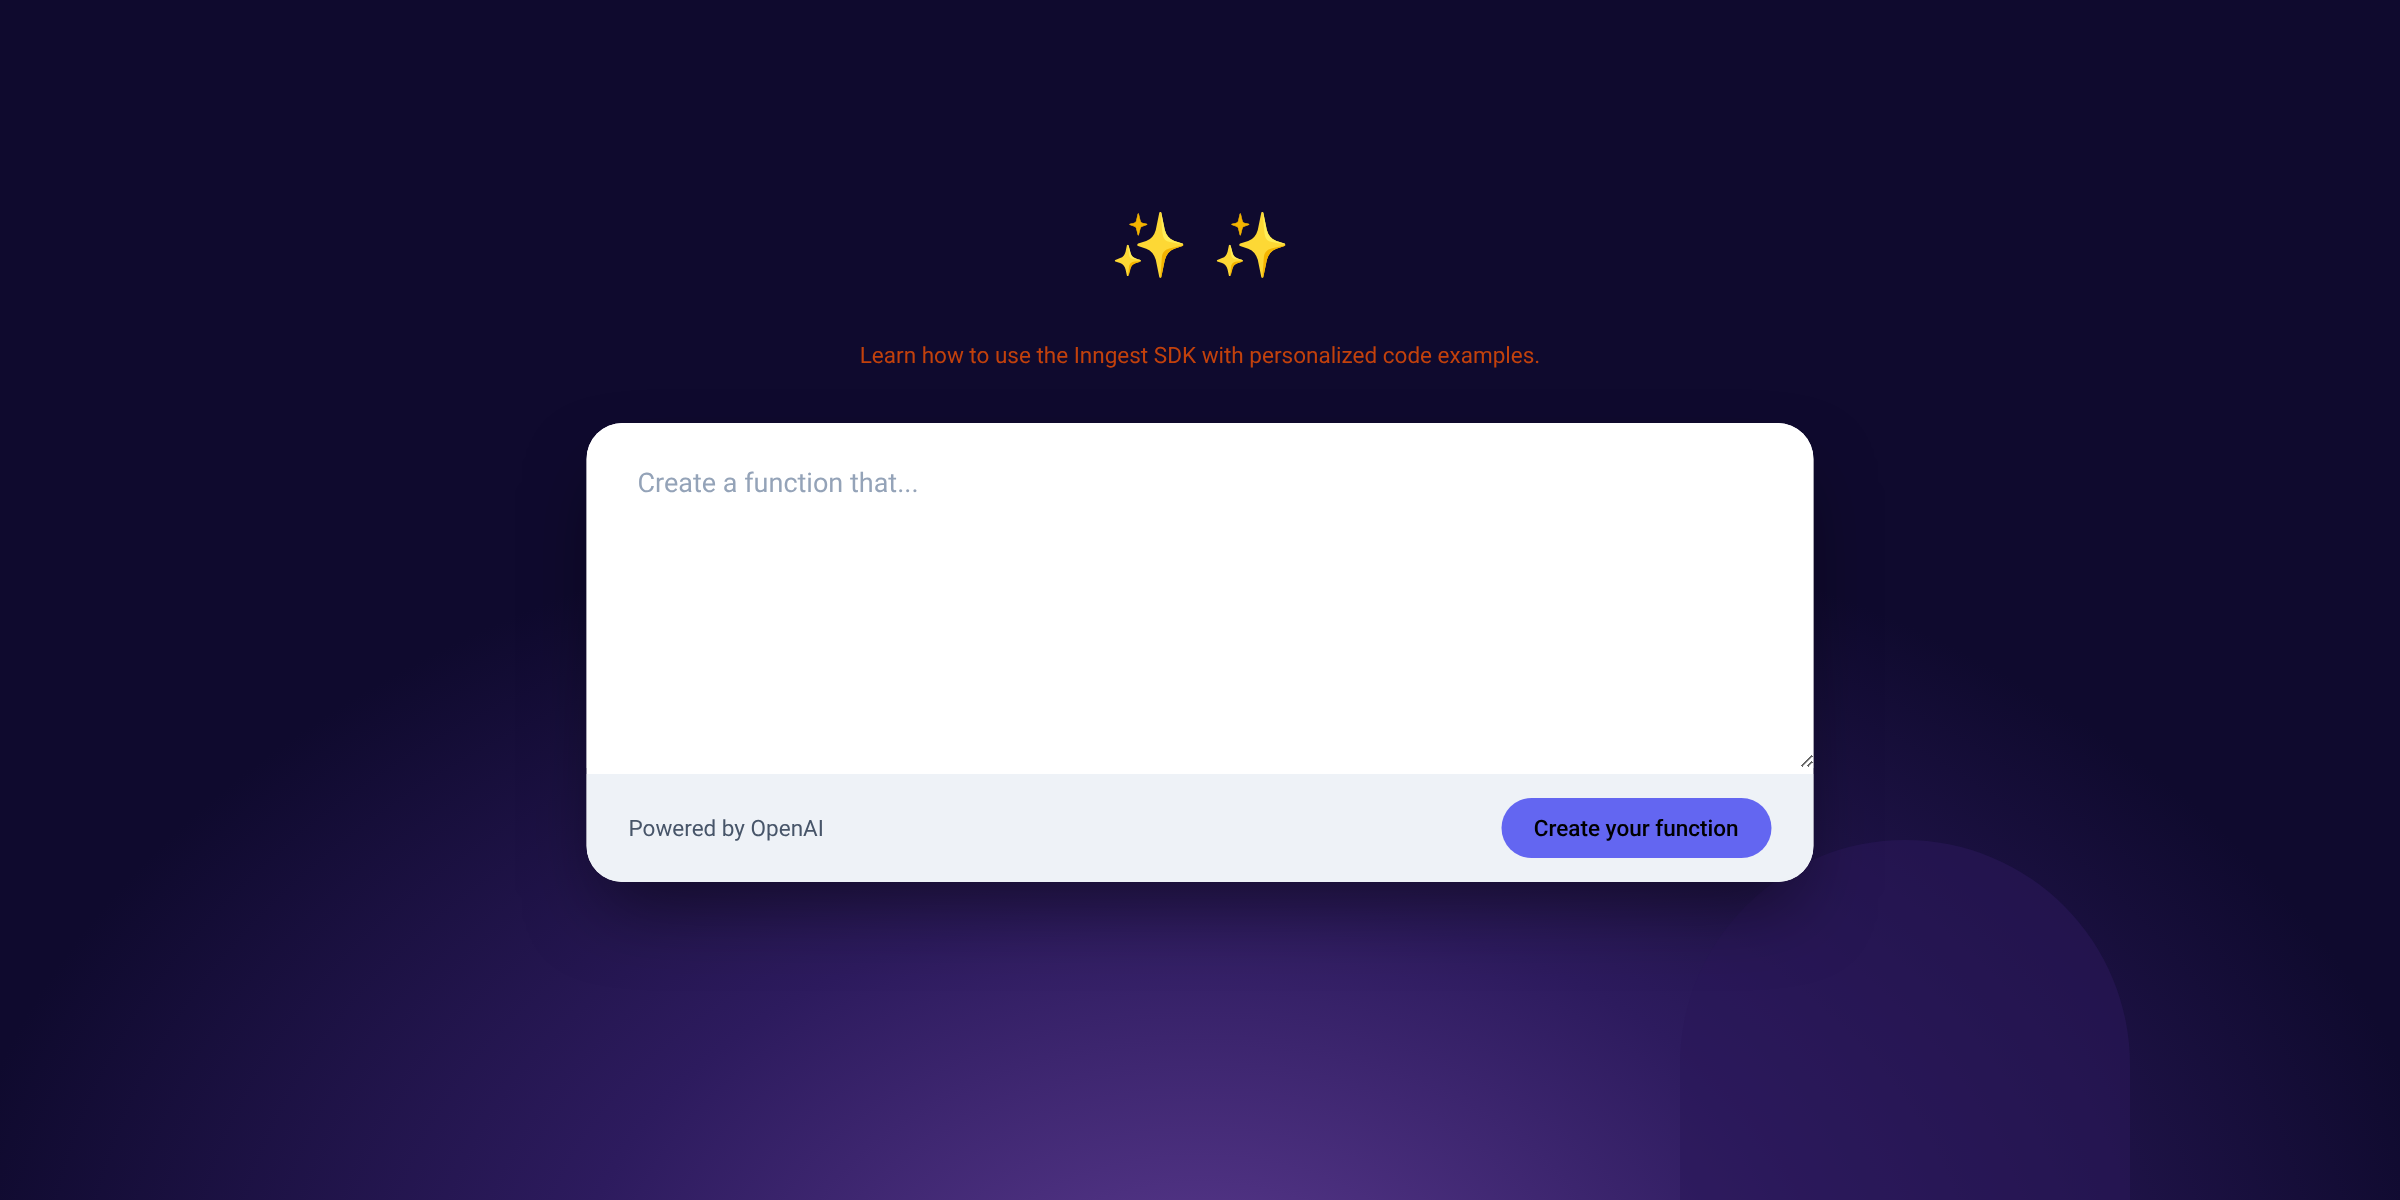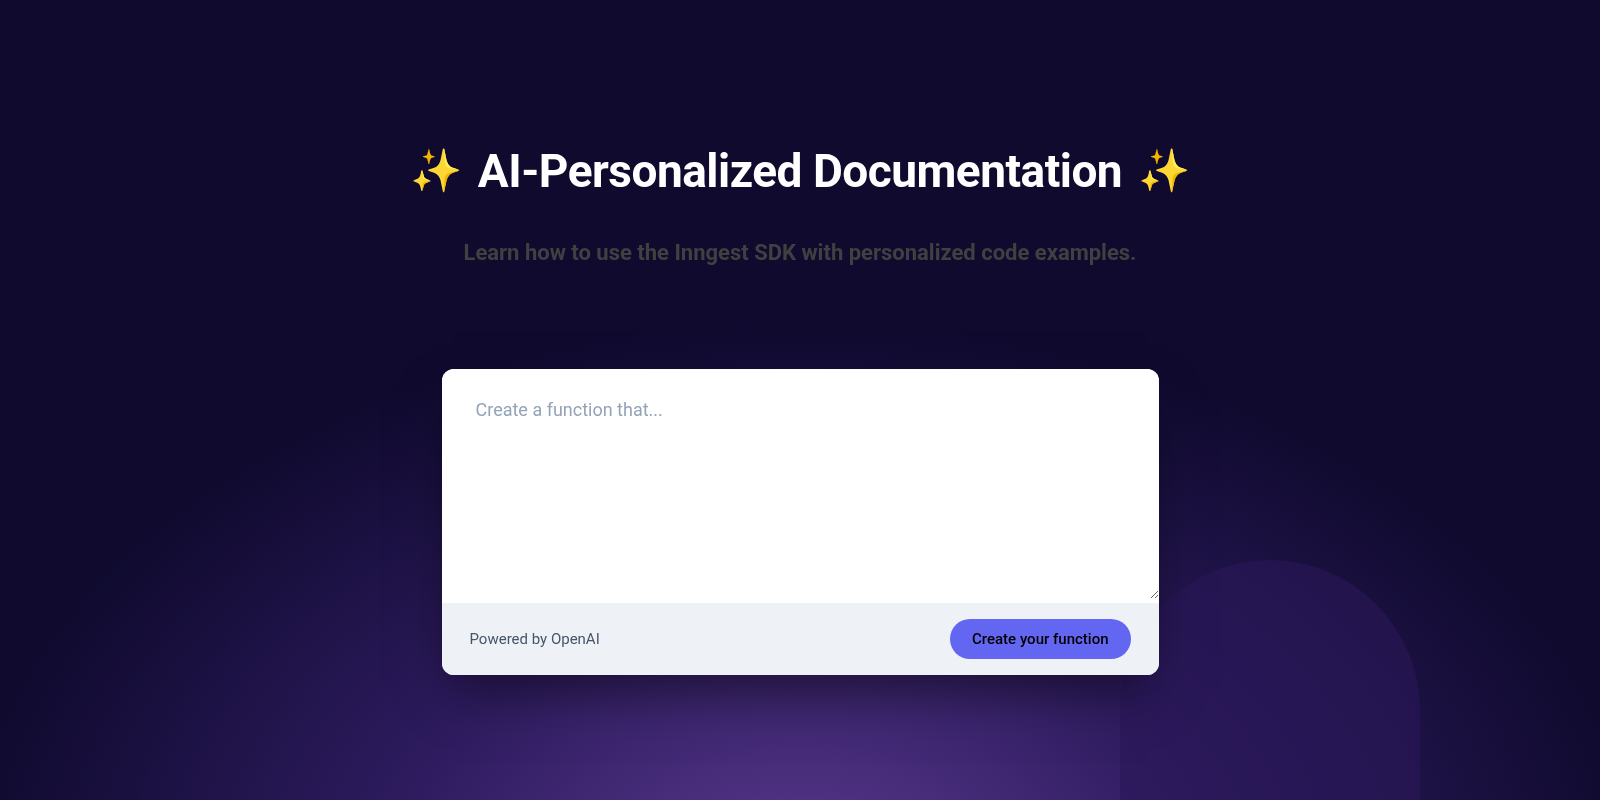--- a/index.html
+++ b/index.html
@@ -50,31 +50,31 @@
       gap: 16px;
     }
 
     .sparkle {
       display: inline-block;
       font-size: 42px;
       line-height: 1;
     }
 
     .subtitle {
-      color: #404040;
-      font-size: 22px;
-      font-weight: 700;
+      color: #c2410c;
+      font-size: 15px;
+      font-weight: 400;
       margin-top: 42px;
     }
 
     .card {
-      margin-top: 104px;
-      width: 717px;
+      margin-top: 36px;
+      width: 818px;
       background: #ffffff;
-      border-radius: 12px;
+      border-radius: 24px;
       overflow: hidden;
       box-shadow: 0 25px 50px -12px rgba(0, 0, 0, 0.5);
     }
 
     .textarea-wrapper {
       padding: 0;
     }
 
     .prompt-textarea {
       width: 100%;
@@ -119,21 +119,20 @@
     }
   </style>
 </head>
 <body>
 
 <div class="bg-shape"></div>
 
 <div class="container">
   <h1 class="heading">
     <span class="sparkle">✨</span>
-    <span>AI-Personalized Documentation</span>
     <span class="sparkle">✨</span>
   </h1>
   <p class="subtitle">Learn how to use the Inngest SDK with personalized code examples.</p>
 
   <div class="card">
     <div class="textarea-wrapper">
       <textarea class="prompt-textarea" placeholder="Create a function that..." style=""></textarea>
     </div>
     <div class="card-footer">
       <span class="powered-by">Powered by OpenAI</span>

